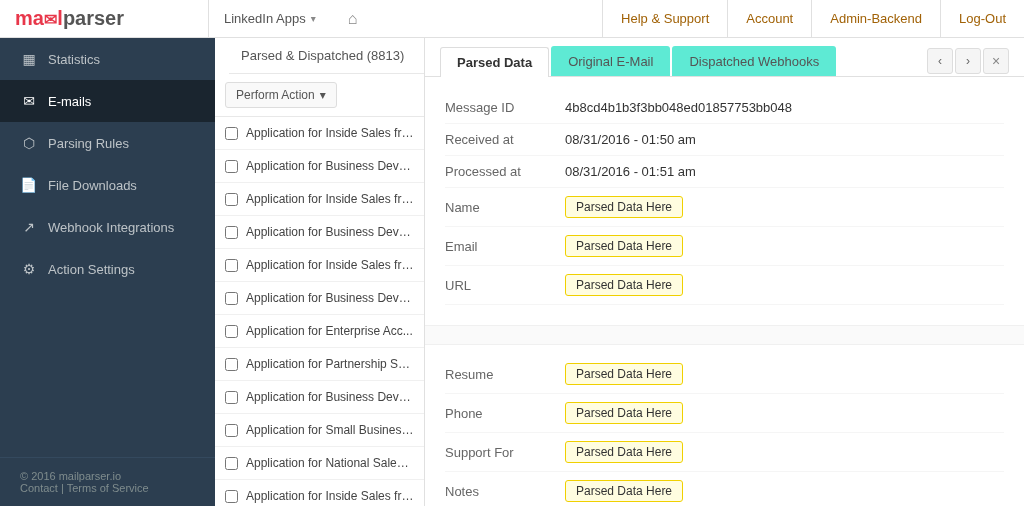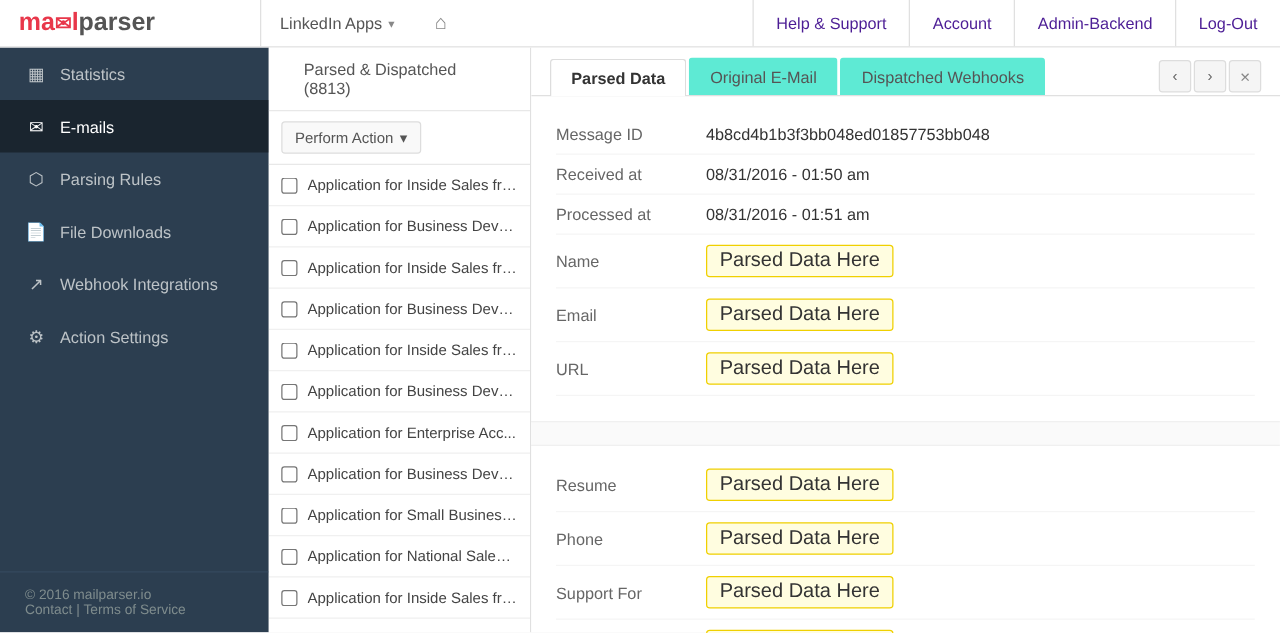--- a/index.html
+++ b/index.html
@@ -26,21 +26,21 @@
       display: flex; align-items: center; gap: 5px; font-size: 13px; color: #555;
       cursor: pointer;
     }
     .nav-app .chevron { font-size: 10px; color: #888; }
     .nav-home { color: #888; font-size: 16px; cursor: pointer; }
     .nav-right {
       display: flex; align-items: center; height: 100%;
     }
     .nav-right-item {
       padding: 0 18px; height: 100%; display: flex; align-items: center;
-      border-left: 1px solid #e0e0e0; font-size: 13px; color: #4c1d95; cursor: pointer;
+      border-left: 1px solid #e0e0e0; font-size: 13px; color: #a16207; cursor: pointer;
     }
 
     
     .main-layout {
       display: flex; flex: 1; overflow: hidden;
     }
 
     
     .sidebar {
       width: 215px; background: #2c3e50; flex-shrink: 0; display: flex; flex-direction: column;
@@ -56,22 +56,22 @@
       margin-top: auto; padding: 12px 20px; color: #7f8c8d; font-size: 11px; border-top: 1px solid #34495e;
     }
     .sidebar-footer a { color: #7f8c8d; text-decoration: none; }
 
     
     .email-list-panel {
       width: 210px; background: #fff; border-right: 1px solid #e0e0e0;
       display: flex; flex-direction: column; overflow: hidden; flex-shrink: 0;
     }
     .email-list-header {
-      padding: 10px 28px; border-bottom: 1px solid #e8e8e8; font-size: 13px;
-      color: #555; font-weight: 500; flex-shrink: 0;
+      padding: 10px 12px; border-bottom: 1px solid #e8e8e8; font-size: 13px;
+      color: #555; font-weight: 500; flex-shrink: 0; margin-left: 14px;
     }
     .email-list-toolbar {
       padding: 8px 10px; border-bottom: 1px solid #e8e8e8; flex-shrink: 0;
     }
     .perform-action-btn {
       display: flex; align-items: center; gap: 5px; padding: 5px 10px;
       border: 1px solid #ddd; background: #f9f9f9; border-radius: 3px;
       font-size: 12px; color: #555; cursor: pointer;
     }
     .email-list-items { overflow-y: auto; flex: 1; }
@@ -121,21 +121,21 @@
       border-bottom: 1px solid #f5f5f5;
     }
     .detail-label {
       width: 120px; flex-shrink: 0; color: #666; font-size: 13px;
     }
     .detail-value {
       color: #333; font-size: 13px; text-align: right;
     }
     .parsed-badge {
       display: inline-block; padding: 3px 10px; border: 1px solid #f0d000;
-      background: #fffde0; border-radius: 3px; font-size: 16px; color: #333;
+      background: #fffde0; border-radius: 3px; font-size: 12px; color: #333;
     }
     .section-divider {
       height: 20px; background: #fafafa; border-top: 1px solid #f0f0f0;
       border-bottom: 1px solid #f0f0f0; margin: 5px 0;
     }
   </style>
 </head>
 <body>
 
 <div class="top-nav">
@@ -225,20 +225,24 @@
         <input type="checkbox" style="">
         <span class="email-list-item-text">Application for Inside Sales fro...</span>
       </div>
       <div class="email-list-item">
         <input type="checkbox" style="">
         <span class="email-list-item-text">Application for Business Devel...</span>
       </div>
       <div class="email-list-item">
         <input type="checkbox" style="">
         <span class="email-list-item-text">Application for Enterprise Acc...</span>
+      </div>
+      <div class="email-list-item">
+        <input type="checkbox" style="">
+        <span class="email-list-item-text">Application for Partnership Sa...</span>
       </div>
       <div class="email-list-item">
         <input type="checkbox" style="">
         <span class="email-list-item-text">Application for Business Devel...</span>
       </div>
       <div class="email-list-item">
         <input type="checkbox" style="">
         <span class="email-list-item-text">Application for Small Business...</span>
       </div>
       <div class="email-list-item">

